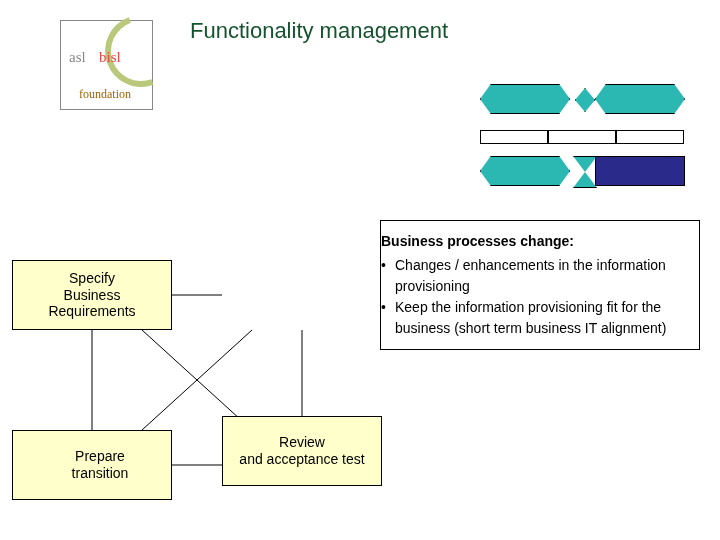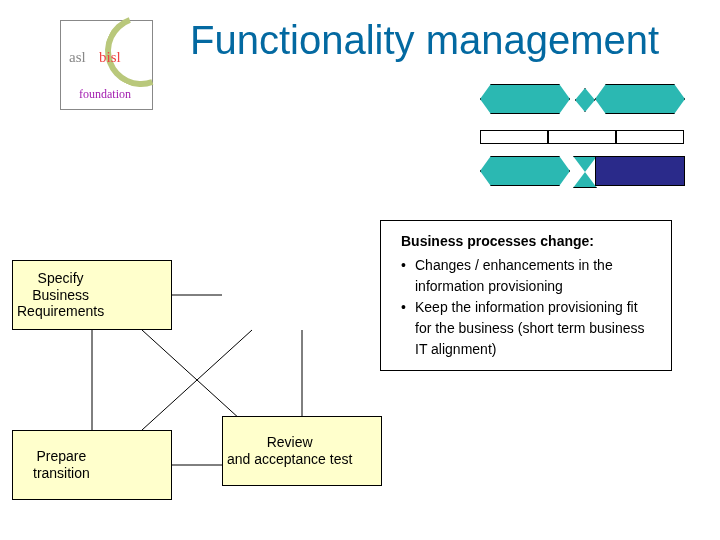--- a/index.html
+++ b/index.html
@@ -49,28 +49,28 @@
     font-family: Georgia, serif;
     font-size: 15px;
     color: #ef4444;
   }
   .logo .fdn {
     position: absolute;
     left: 18px;
     top: 66px;
     font-family: Georgia, serif;
     font-size: 12px;
-    color: #a21caf;
+    color: #a16207;
   }
   .title {
     position: absolute;
     left: 190px;
     top: 18px;
-    font-size: 40px;
-    color: #0369a1;
+    font-size: 22px;
+    color: #14532d;
   }
 
   
   .mini {
     position: absolute;
     left: 480px;
     top: 80px;
     width: 210px;
     height: 110px;
   }
@@ -135,21 +135,21 @@
   }
   .flow-box {
     position: absolute;
     width: 160px;
     height: 70px;
     background: #ffffcc;
     border: 1px solid #000;
     box-sizing: border-box;
     display: flex;
     align-items: center;
-    justify-content: flex-start;
+    justify-content: center;
     text-align: center;
     font-size: 14px;
     line-height: 1.2;
     padding: 4px;
   }
   .flow-box.tl { left: 0; top: 0; }
   .flow-box.tr { left: 210px; top: 0; }
   .flow-box.bl { left: 0; top: 170px; padding-left: 20px; }
   .flow-box.br { left: 210px; top: 156px; }
   .flow .connectors {
@@ -159,24 +159,24 @@
     width: 100%;
     height: 100%;
     pointer-events: none;
   }
 
   
   .callout {
     position: absolute;
     left: 380px;
     top: 220px;
-    width: 292px;
-    border: 1px solid #000;
-    background: #fff;
-    padding: 10px 20px;
+    width: 320px;
+    border: 1px solid #000;
+    background: #fff;
+    padding: 10px 0;
     font-size: 14px;
     box-sizing: border-box;
     line-height: 1.5;
   }
   .callout .heading {
     font-weight: bold;
     margin-bottom: 3px;
   }
   .bullet-row {
     display: flex;

